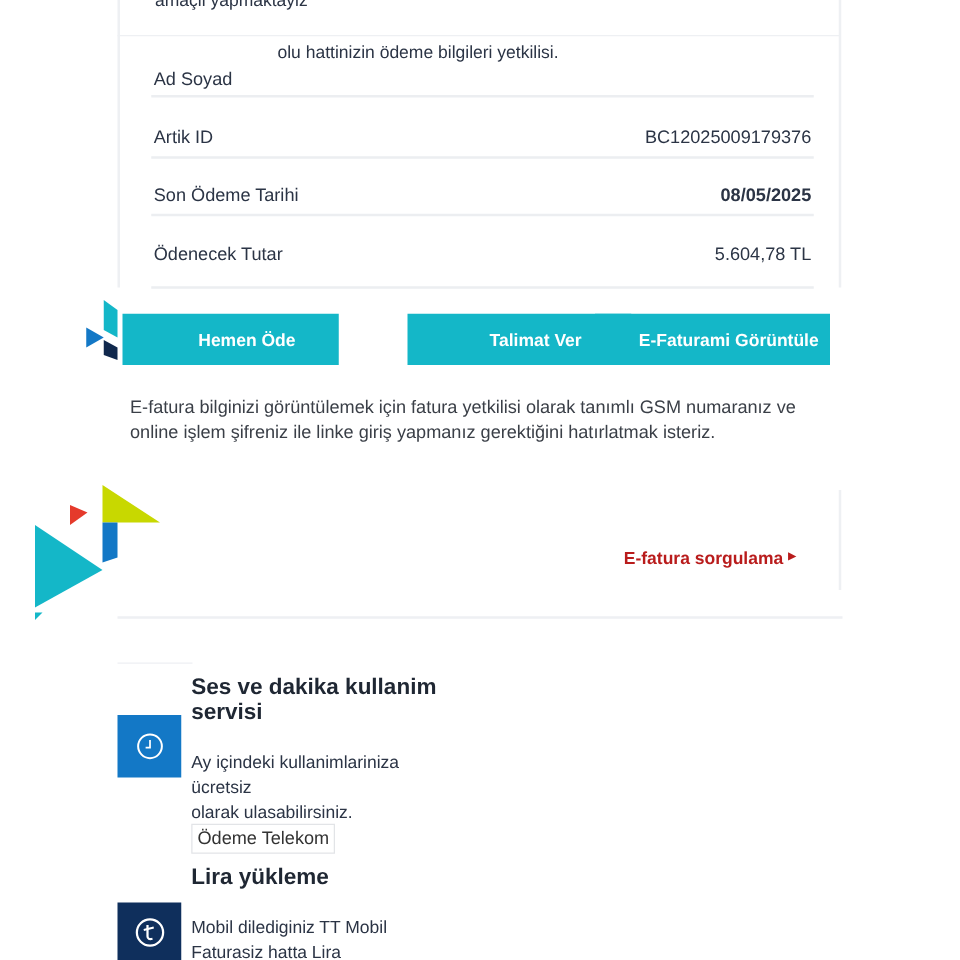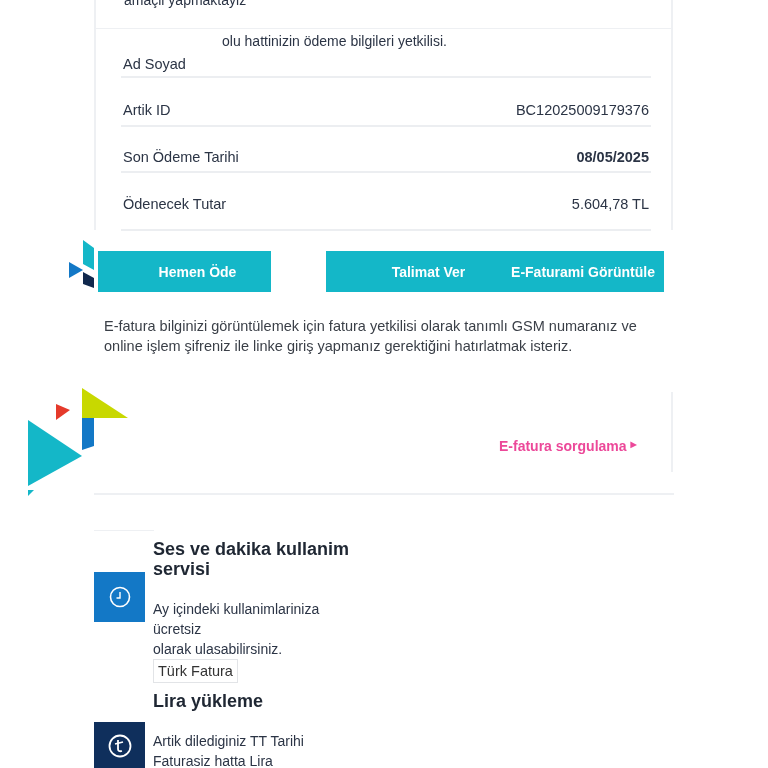--- a/index.html
+++ b/index.html
@@ -19,21 +19,21 @@
   .row .val.bold { font-weight:bold; }
   .row .line { position:absolute; left:-2px; right:-2px; height:2px; background:#eceef1; }
   .btn {
     position:absolute; top:251px; height:41px;
     background:#14b7c8; color:#ffffff; font-weight:bold; font-size:14px;
     display:flex; align-items:center; justify-content:center;
     border:none; cursor:pointer;padding-left:32px;
   }
   .info { left:94px; top:307px; width:570px; font-size:14.5px; line-height:19.5px; color:#3a3f47; }
   .info p { margin:10px; }
-  .efs { left:499px; top:438px; font-size:14px; font-weight:bold; color:#ec4899; }
+  .efs { left:499px; top:438px; font-size:14px; font-weight:bold; color:#b91c1c; }
   .efs .arrow { font-size:8px; position:relative; top:-4px; margin-left:4px; }
   .svc-title { position:absolute; left:153px; font-size:18px; font-weight:bold; color:#1f2733; line-height:20px; }
   .svc-text { position:absolute; left:153px; font-size:14px; color:#2b3445; line-height:20px; }
   .icon-box { position:absolute; left:94px; width:51px; height:50px; display:flex; align-items:center; justify-content:center; }
   .tt-tag { position:absolute; left:153px; top:659px; border:1px solid #e2e4e7; padding:3px 4px; font-size:14.5px; color:#333; }
 </style>
 </head>
 <body>
 
 <div class="card-edge" style="left:94px;top:0;width:2px;height:230px;"></div>
@@ -102,26 +102,26 @@
 </div>
 <div class="svc-title" style="top:539px;">
   <div>Ses ve dakika kullanim</div>
   <div>servisi</div>
 </div>
 <div class="svc-text" style="top:599px;">
   <div>Ay içindeki kullanimlariniza</div>
   <div>ücretsiz</div>
   <div>olarak ulasabilirsiniz.</div>
 </div>
-<div class="tt-tag">Türk Fatura</div>
+<div class="tt-tag">Ödeme Telekom</div>
 
 <div class="svc-title" style="top:691px;">Lira yükleme</div>
 <div class="icon-box" style="top:722px;height:48px;background:#0f2f5c;">
   <svg width="26" height="26" viewBox="0 0 26 26">
     <circle cx="13" cy="13" r="10.5" fill="none" stroke="#ffffff" stroke-width="1.8"></circle>
     <path d="M11 7 V16 Q11 19 15 18" fill="none" stroke="#ffffff" stroke-width="1.8"></path>
     <path d="M8 11 L16 9" fill="none" stroke="#ffffff" stroke-width="1.8"></path>
   </svg>
 </div>
 <div class="svc-text" style="top:731px;">
-  <div>Artik dilediginiz TT Tarihi</div>
+  <div>Mobil dilediginiz TT Mobil</div>
   <div>Faturasiz hatta Lira</div>
 </div>
 
 </body></html>

